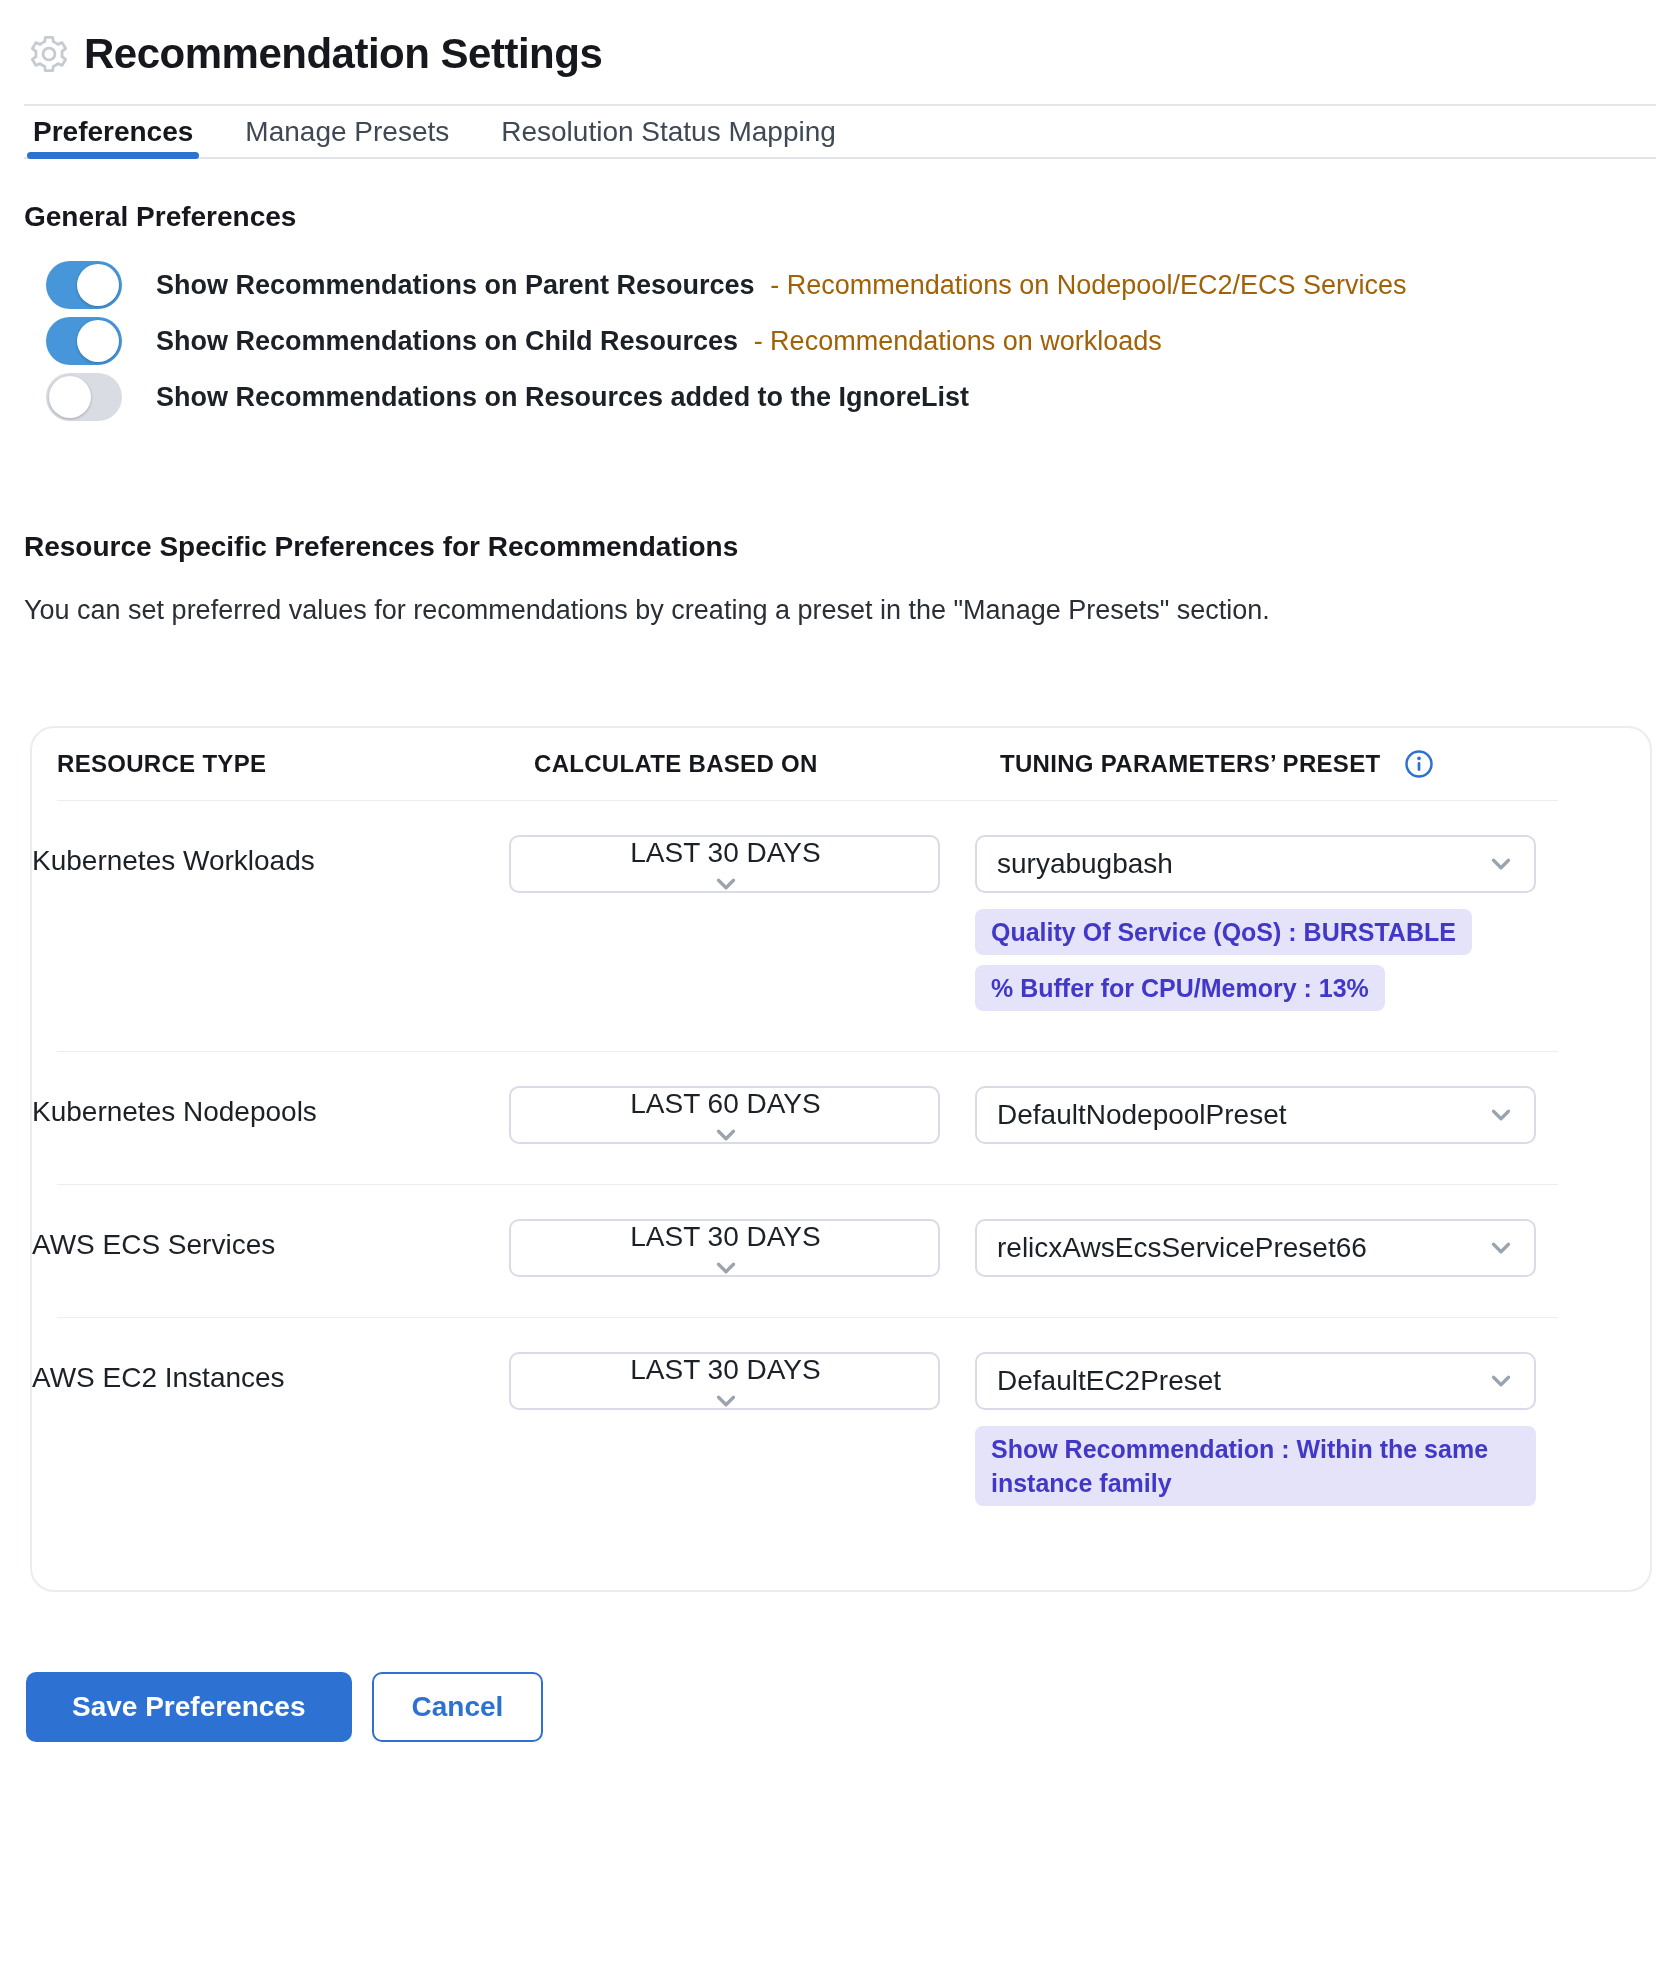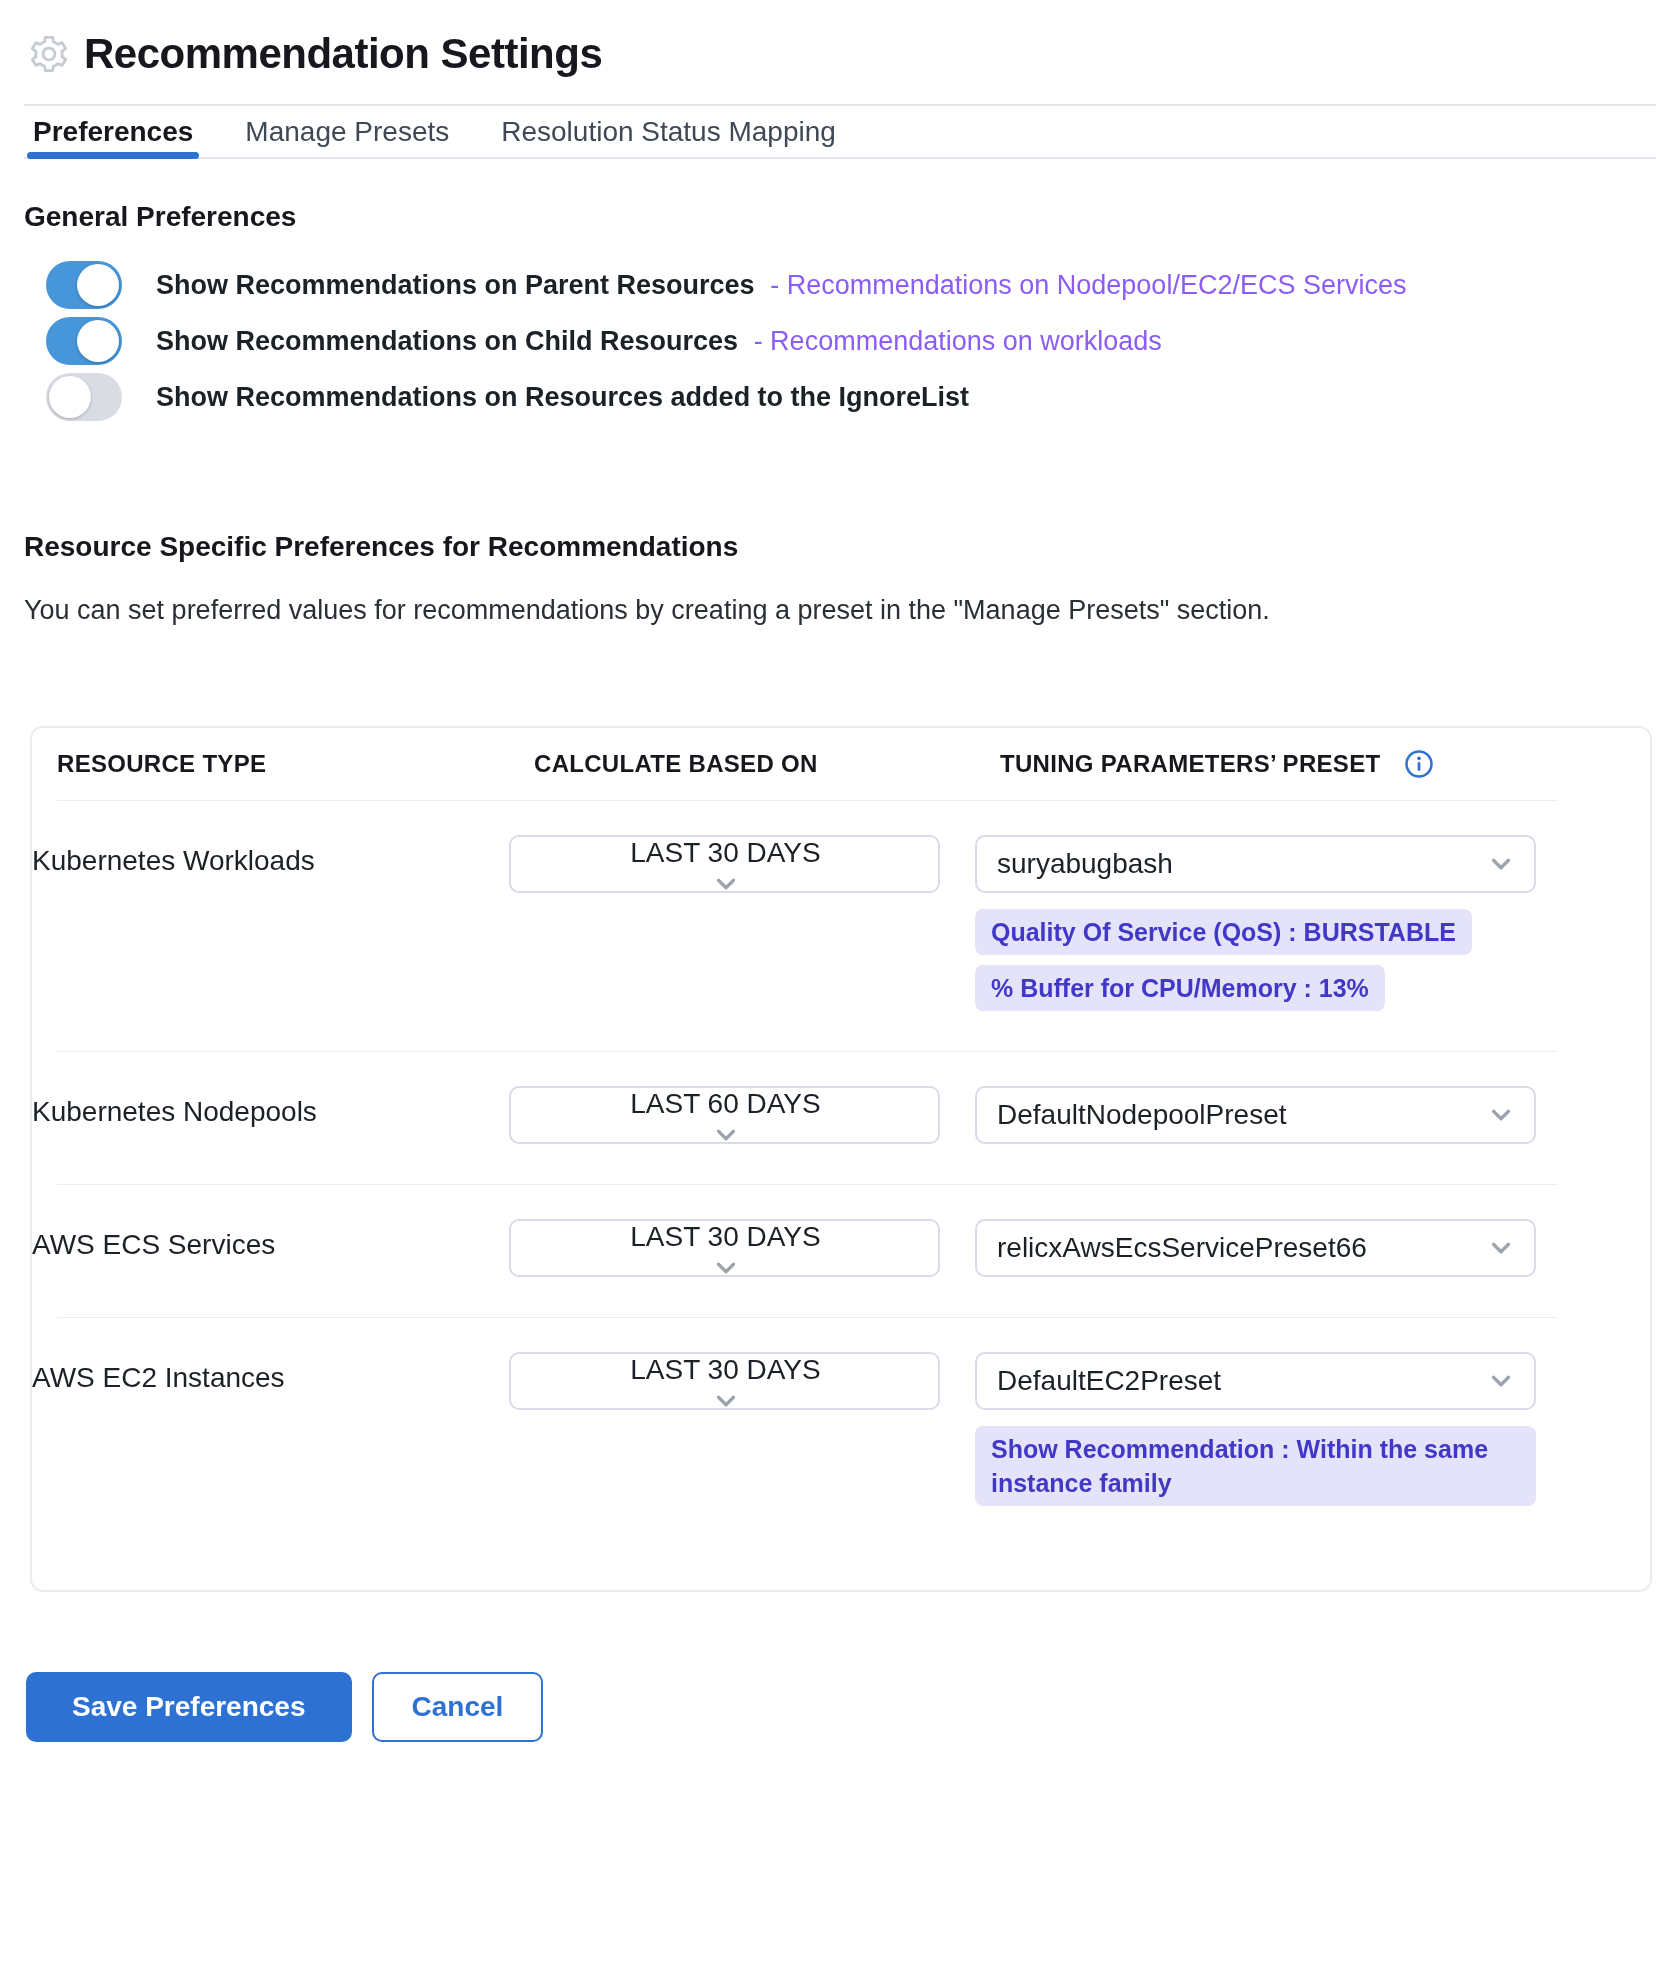--- a/index.html
+++ b/index.html
@@ -38,29 +38,29 @@
   .toggle.on  { background: #4696D9; }
   .toggle.off { background: #D9DDE3; }
   .toggle .knob {
     position: absolute; top: 3px; width: 42px; height: 42px; border-radius: 50%;
     background: #ffffff; box-shadow: 0 1px 3px rgba(0,0,0,0.25);
   }
   .toggle.on .knob  { right: 3px; }
   .toggle.off .knob { left: 3px; }
   .toggle-text { margin-left: 34px; font-size: 27px; }
   .toggle-label { font-weight: 700; color: #1C2127; }
-  .toggle-desc { font-weight: 400; color: #8b5cf6; margin-left: 8px; }
+  .toggle-desc { font-weight: 400; color: #a16207; margin-left: 8px; }
 
   
   .rs-heading { margin-top: 110px; }
   .rs-description { margin-top: 32px; font-size: 27px; color: #2A2F36; }
 
   .table {
     width: 1622px; margin-left: 6px; margin-top: 100px;
-    border: 2px solid #EBEBF2; border-radius: 13px;
+    border: 2px solid #EBEBF2; border-radius: 24px;
     padding-bottom: 44px;
   }
   .grid { display: grid; grid-template-columns: 477px 466px 561px; padding-left: 25px; align-items: start; }
   .thead { height: 72px; align-items: center; }
   .th { font-size: 24px; font-weight: 700; color: #16181D; letter-spacing: 0.3px; }
   .th-preset { display: flex; align-items: center; gap: 24px; }
   .info-icon { width: 30px; height: 30px; cursor: pointer; }
   .row-divider { height: 1px; background: #ECECF2; margin: 0 92px 0 25px; }
 
   .row { padding: 34px 0 40px 0; }

